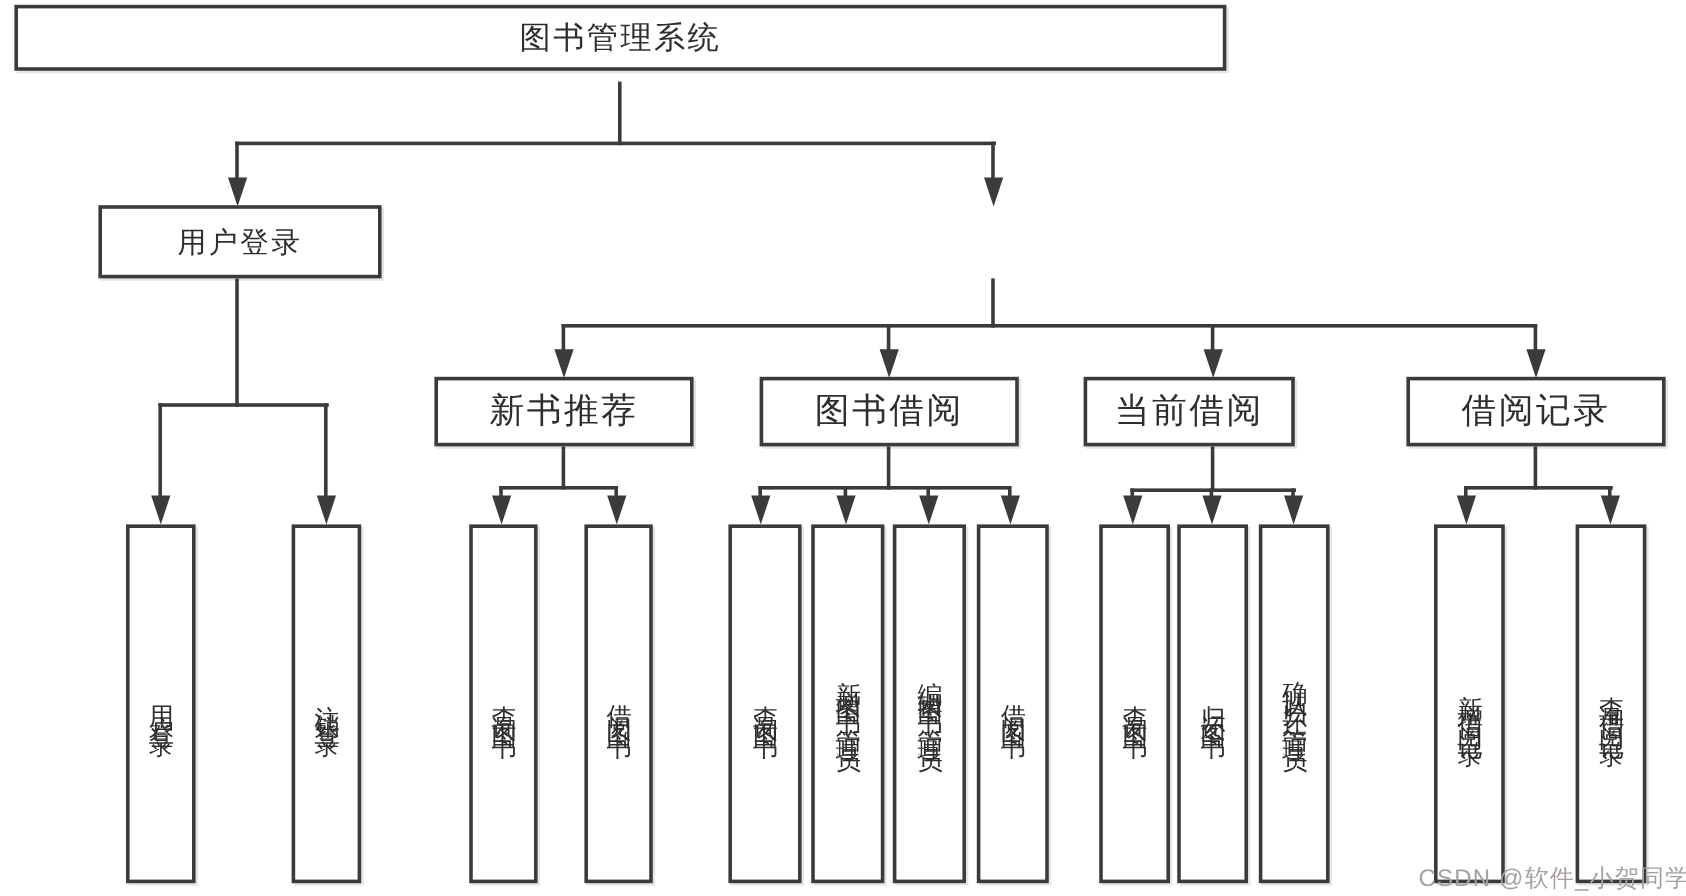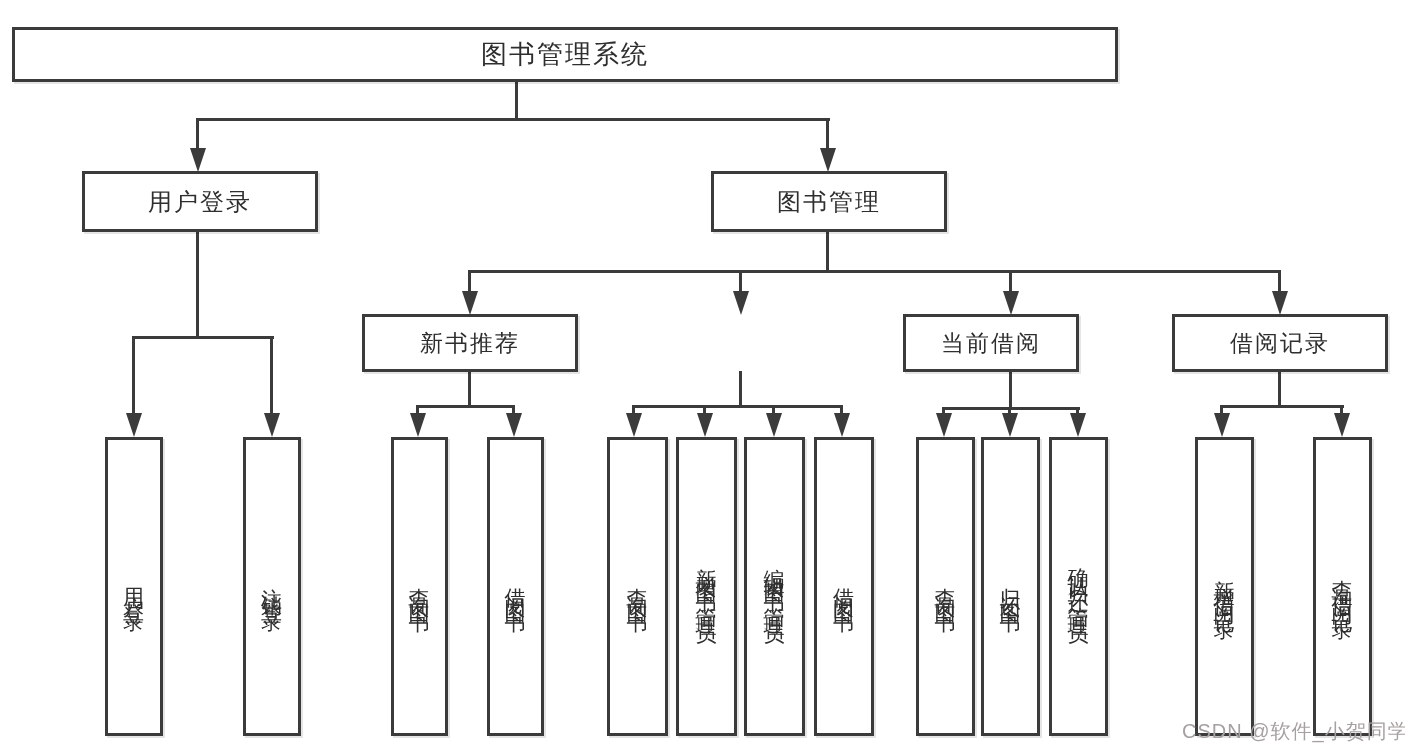--- a/index.html
+++ b/index.html
@@ -16,21 +16,21 @@
     box-sizing:border-box;
     border:3px solid #3b3b3b;
     background:#ffffff;
     display:flex;
     align-items:center;
     justify-content:center;
     box-shadow:2px 2px 0 rgba(0,0,0,0.10);
   }
   .box.title span{font-size:26px;letter-spacing:2px;}
   .box.l2 span{font-size:24px;letter-spacing:2px;}
-  .box.l3 span{font-size:23px;letter-spacing:2px;}
+  .box.l3 span{font-size:29px;letter-spacing:2px;}
   .leaf span.vtext{
     writing-mode:vertical-rl;
     text-orientation:mixed;
     font-size:21px;
     letter-spacing:8px;
     line-height:1;
     white-space:nowrap;
   }
   .vl{position:absolute;width:3px;background:#3b3b3b;}
   .hl{position:absolute;height:3px;background:#3b3b3b;}
@@ -103,33 +103,33 @@
   <div class="ah" style="left:626px;top:413px"></div>
   <div class="ah" style="left:697px;top:413px"></div>
   <div class="ah" style="left:766px;top:413px"></div>
   <div class="ah" style="left:834px;top:413px"></div>
   <div class="ah" style="left:936px;top:413px"></div>
   <div class="ah" style="left:1002px;top:413px"></div>
   <div class="ah" style="left:1070px;top:413px"></div>
   <div class="ah" style="left:1214px;top:413px"></div>
   <div class="ah" style="left:1334px;top:413px"></div>
 
-  <div class="box title" style="left:12px;top:27px;width:1106px;height:55px">
+  <div class="box title" style="left:12px;top:4px;width:1010px;height:55px">
     <span>图书管理系统</span>
   </div>
 
   <div class="box l2" style="left:82px;top:171px;width:236px;height:61px">
     <span>用户登录</span>
   </div>
-  <div class="box l2" style="left:711px;top:171px;width:236px;height:61px">
-    <span>图书管理</span>
-  </div>
 
   <div class="box l3" style="left:362px;top:314px;width:216px;height:58px">
     <span>新书推荐</span>
+  </div>
+  <div class="box l3" style="left:633px;top:314px;width:216px;height:58px">
+    <span>图书借阅</span>
   </div>
   <div class="box l3" style="left:903px;top:314px;width:176px;height:58px">
     <span>当前借阅</span>
   </div>
   <div class="box l3" style="left:1172px;top:314px;width:216px;height:58px">
     <span>借阅记录</span>
   </div>
 
   <div class="box leaf" style="left:105px;top:437px;width:58px;height:299px">
     <span class="vtext">用户登录</span>

